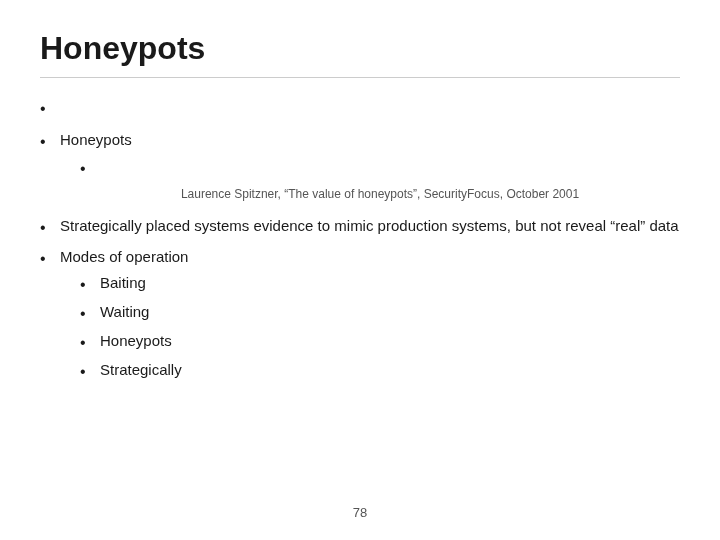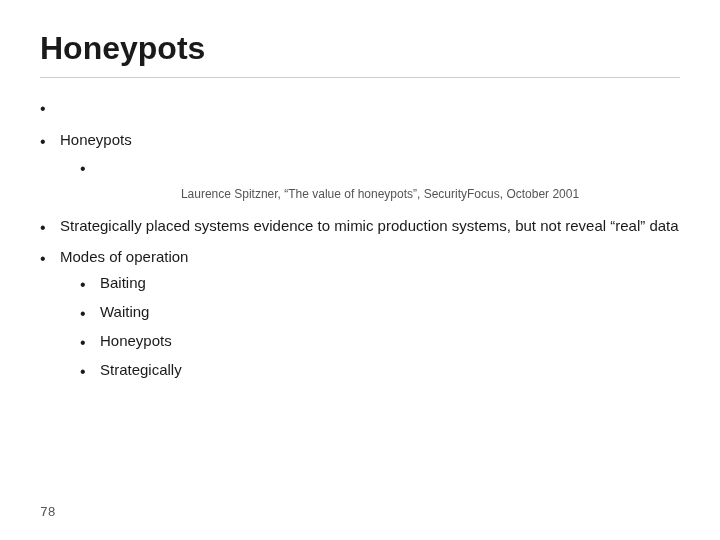--- a/index.html
+++ b/index.html
@@ -91,24 +91,23 @@
       margin-bottom: 6px;
       margin-left: 20px;
     }
 
     .italic-text {
       font-style: italic;
     }
 
     .slide-footer {
       display: flex;
-      justify-content: flex-start;
+      justify-content: center;
       align-items: flex-end;
       padding-top: 10px;
-      font-family: Liberation Mono, monospace;
     }
 
     .page-number {
       font-size: 13px;
       color: #555555;
     }
 
     .spaced-para {
       margin-bottom: 6px;
     }

